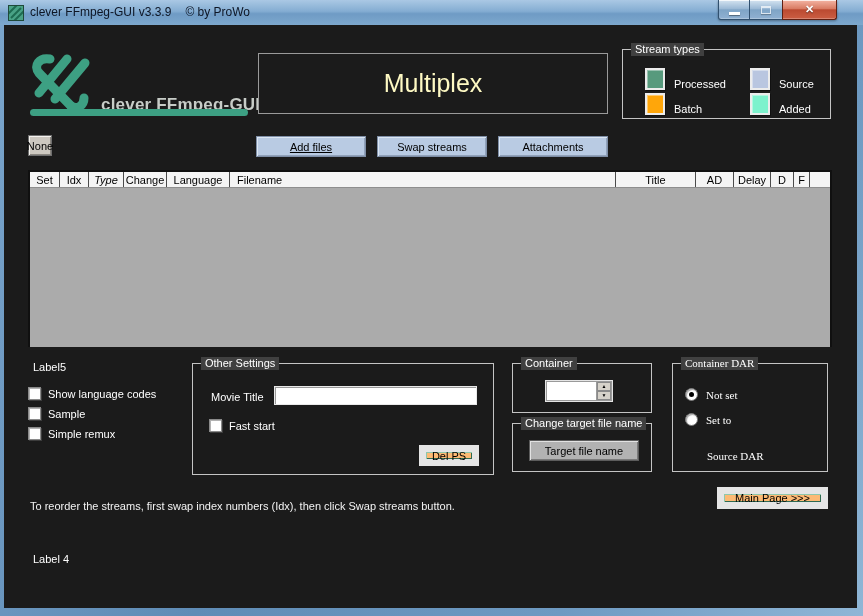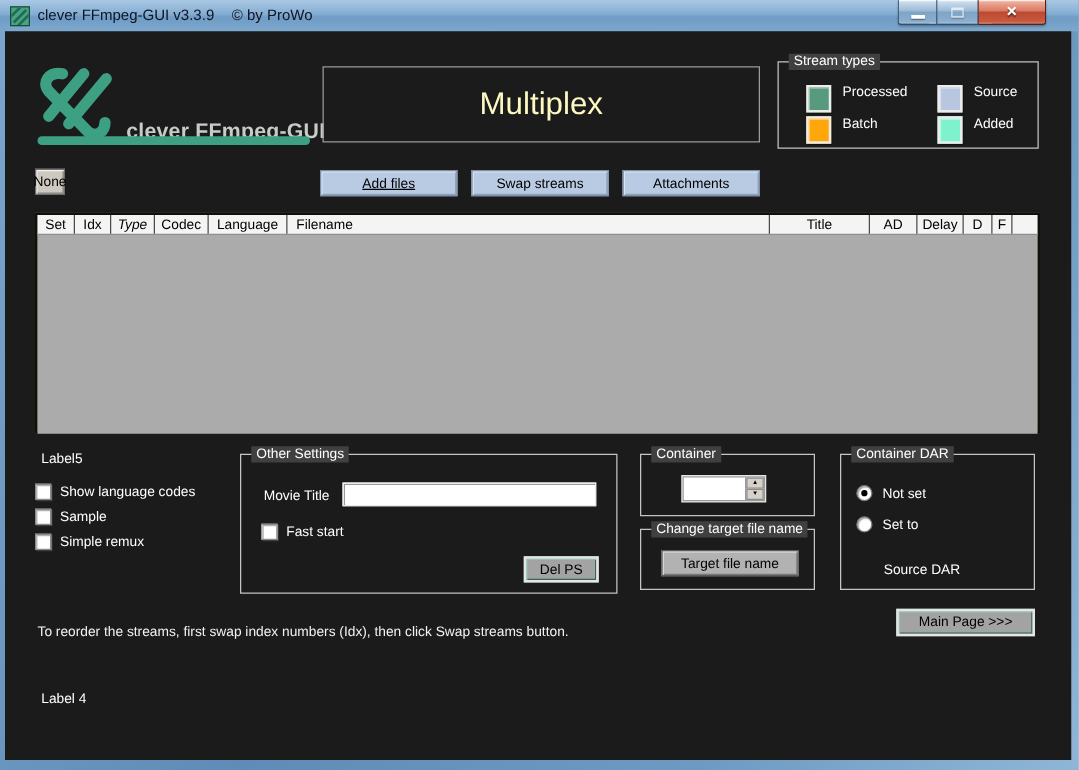--- a/index.html
+++ b/index.html
@@ -57,34 +57,34 @@
     border:1px solid #9a9a9a; display:flex; align-items:center; justify-content:center; }
   .page-box span { font-size:25px; color:#fef9c3; }
 
   
   .group { position:absolute; border:1px solid #c4c4c4; }
   .group-title { position:absolute; top:-7px; left:8px; background:#404040; padding:0 4px;
     color:#fff; font-size:11px; line-height:13px; white-space:nowrap; }
 
   
   .g-stream { left:618px; top:24px; width:209px; height:70px; }
-  .st-item { position:absolute; display:flex; align-items:flex-start;padding-left:12px; }
+  .st-item { position:absolute; display:flex; align-items:flex-end;padding-left:12px; }
   .st-swatch { width:20px; height:22px; border:2px solid #ececec;
     box-shadow:inset 1px 1px 0 rgba(255,255,255,.4), 1px 1px 0 rgba(0,0,0,.35); }
   .st-label { margin-left:9px; color:#fff; }
 
   
   .btn { display:flex; align-items:center; justify-content:center; cursor:default; font-size:11px; color:#000; }
   .btn-none { position:absolute; left:24px; top:110px; width:24px; height:21px;
     background:#cdc8c0; border:1px solid #6e6e6e;
     box-shadow:inset 1px 1px 0 #f5f3ef, inset -1px -1px 0 #8a8680; }
   .btn-blue { position:absolute; width:110px; height:21px; top:111px;
     background:#b9cbe3; border:1px solid #7e8ea6;
     box-shadow:inset 1px 1px 0 #dbe6f3, inset -1px -1px 0 #91a2ba; }
-  .btn-teal { background:#a3a3a3; border:2px solid #e5e5e5;
+  .btn-teal { background:#fdba74; border:7px solid #e5e5e5;
     box-shadow:inset 1px 1px 0 #8ec7ab, inset -1px -1px 0 #2f6a51; }
 
   
   .grid { position:absolute; left:24px; top:145px; width:804px; height:177px;
     border:2px solid #101010; background:#4d7c0f; }
   .grid-header { display:flex; height:16px; background:#f4f4f4; border-bottom:1px solid #8e8e8e; }
   .gh-cell { display:flex; align-items:center; justify-content:center;
     border-right:1px solid #4b4b4b; color:#000; font-size:11px; white-space:nowrap; }
   .gh-cell.fname { flex:1; justify-content:flex-start; padding-left:7px; }
   .gh-cell.cap { border-right:none; }
@@ -116,21 +116,21 @@
     display:flex; align-items:center; justify-content:center;
     font-size:5px; color:#000; line-height:1; }
 
   
   .g-target { left:508px; top:398px; width:140px; height:49px; }
   .btn-target { position:absolute; left:16px; top:16px; width:110px; height:21px;
     background:#b2b2b2; border:1px solid #5c5c5c;
     box-shadow:inset 1px 1px 0 #e2e2e2, inset -1px -1px 0 #7a7a7a; }
 
   
-  .g-dar { left:668px; top:338px; width:156px; height:109px; }
+  .g-dar { left:668px; top:338px; width:156px; height:109px;font-family:Liberation Serif, serif; }
   .radio-row { position:absolute; display:flex; align-items:center; }
   .radio { width:13px; height:13px; border-radius:50%; background:#fff; border:1px solid #777;
     box-shadow:inset 1px 1px 1px rgba(0,0,0,.35); position:relative; }
   .radio.checked::after { content:""; position:absolute; left:3px; top:3px; width:5px; height:5px;
     border-radius:50%; background:#000; }
   .radio-row span { margin-left:8px; color:#fff; }
 
   
   .instruction { position:absolute; left:26px; top:475px; color:#f2f2f2; }
   .btn-main { position:absolute; left:713px; top:462px; width:111px; height:22px; }
@@ -202,21 +202,21 @@
     <div class="btn btn-none">None</div>
     <div class="btn btn-blue" style="left:252px;text-decoration:underline;">Add files</div>
     <div class="btn btn-blue" style="left:373px;">Swap streams</div>
     <div class="btn btn-blue" style="left:494px;">Attachments</div>
 
     <div class="grid">
       <div class="grid-header">
         <div class="gh-cell" style="width:30px;">Set</div>
         <div class="gh-cell" style="width:29px;">Idx</div>
         <div class="gh-cell" style="width:35px;font-style:italic;">Type</div>
-        <div class="gh-cell" style="width:43px;">Codec</div>
+        <div class="gh-cell" style="width:43px;">Change</div>
         <div class="gh-cell" style="width:63px;">Language</div>
         <div class="gh-cell fname">Filename</div>
         <div class="gh-cell" style="width:80px;">Title</div>
         <div class="gh-cell" style="width:38px;">AD</div>
         <div class="gh-cell" style="width:37px;">Delay</div>
         <div class="gh-cell" style="width:23px;">D</div>
         <div class="gh-cell" style="width:16px;">F</div>
         <div class="gh-cell cap" style="width:20px;"></div>
       </div>
       <div class="grid-body"></div>

